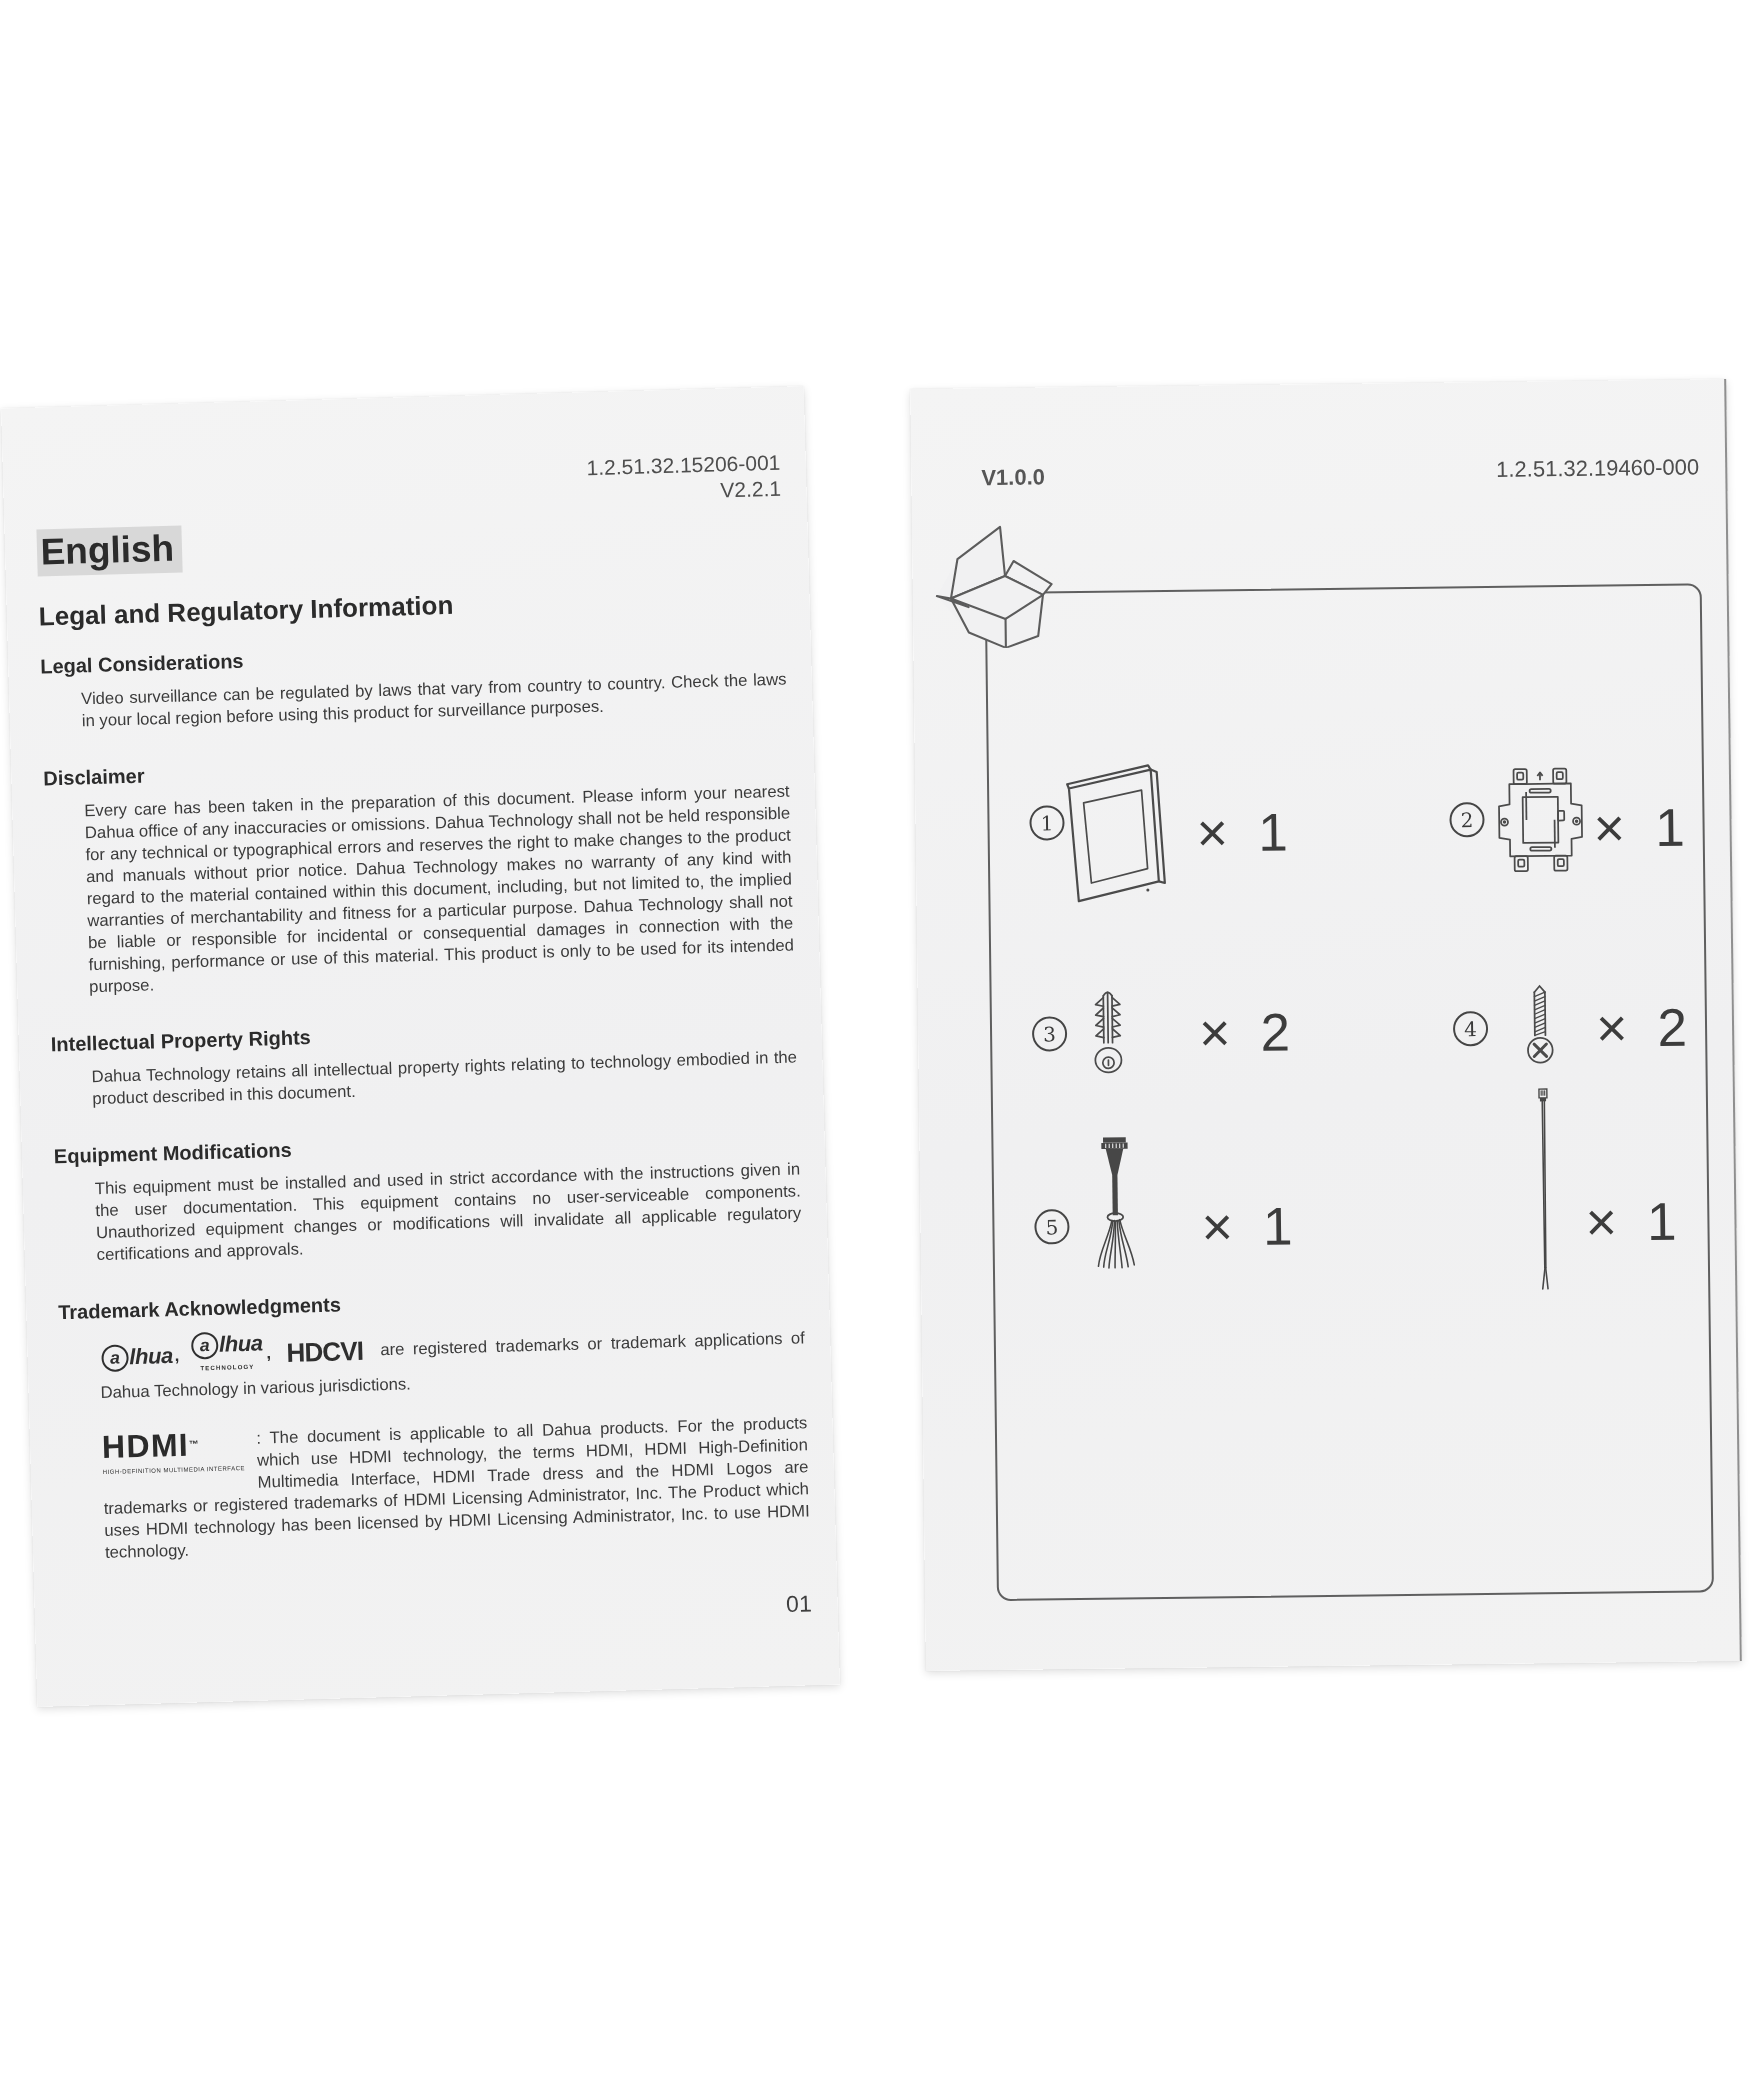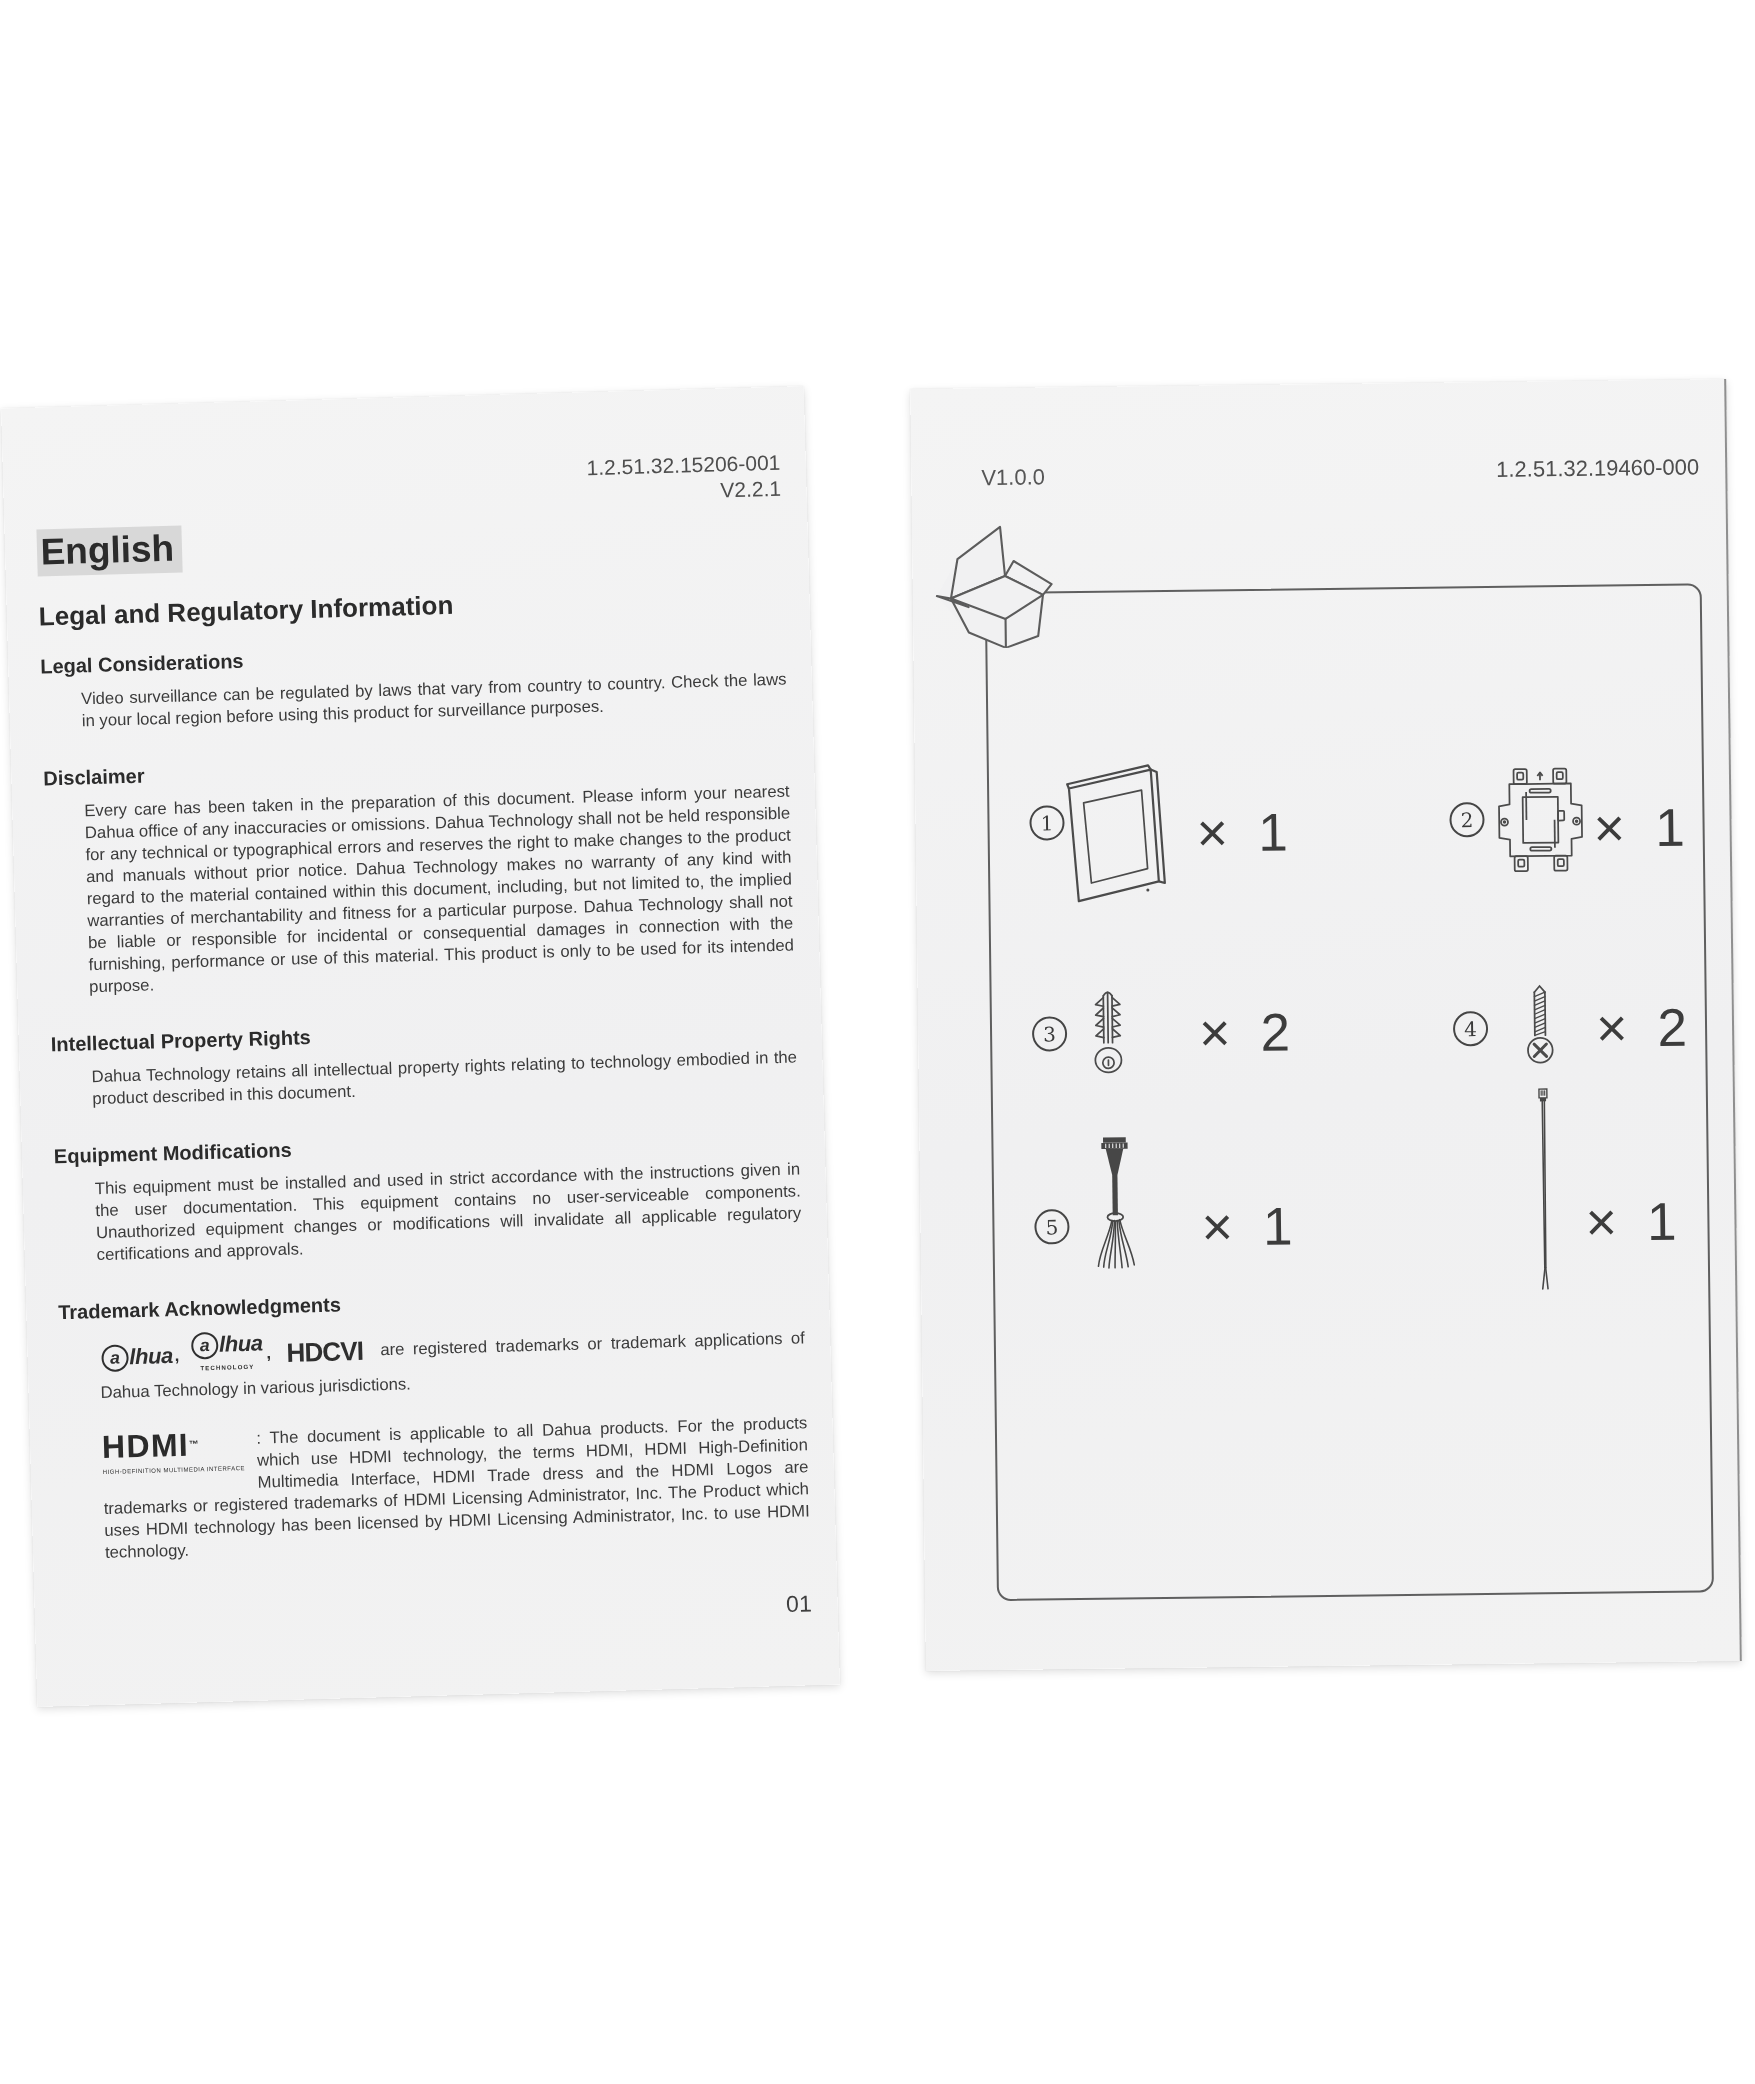--- a/index.html
+++ b/index.html
@@ -59,21 +59,21 @@
   }
   .hdmi-tm{font-size:9.7px;vertical-align:top;letter-spacing:0;}
   .hdmi-sub{font-size:6px;letter-spacing:0.5px;color:#2f2f2f;white-space:nowrap;margin-top:1.8px;}
   .pageno{position:absolute;right:26px;top:1204px;font-size:23px;color:#3f3f3f;}
   
   .page-right{
     left:918px;top:384px;width:814px;height:1282px;
     transform:rotate(-0.7deg);transform-origin:center;
     border-right:2.6px solid #8f8f8f;
   }
-  .rp-version{position:absolute;left:70px;top:77px;font-size:22px;color:#565656;}
+  .rp-version{position:absolute;left:70px;top:77px;font-size:22px;color:#565656;font-weight:bold;}
   .rp-doc{position:absolute;right:26px;top:75px;font-size:22px;color:#4e4e4e;}
   .pack-rect{
     position:absolute;left:72px;top:204px;width:713px;height:1005px;
     border:2.2px solid #5f5f5f;border-radius:14px;
   }
   .abs{position:absolute;}
   .circled{
     position:absolute;width:31px;height:31px;border:2px solid #454545;border-radius:50%;
     display:flex;align-items:center;justify-content:center;
     font-family:"DejaVu Serif", serif;font-size:20px;color:#3a3a3a;background:transparent;

